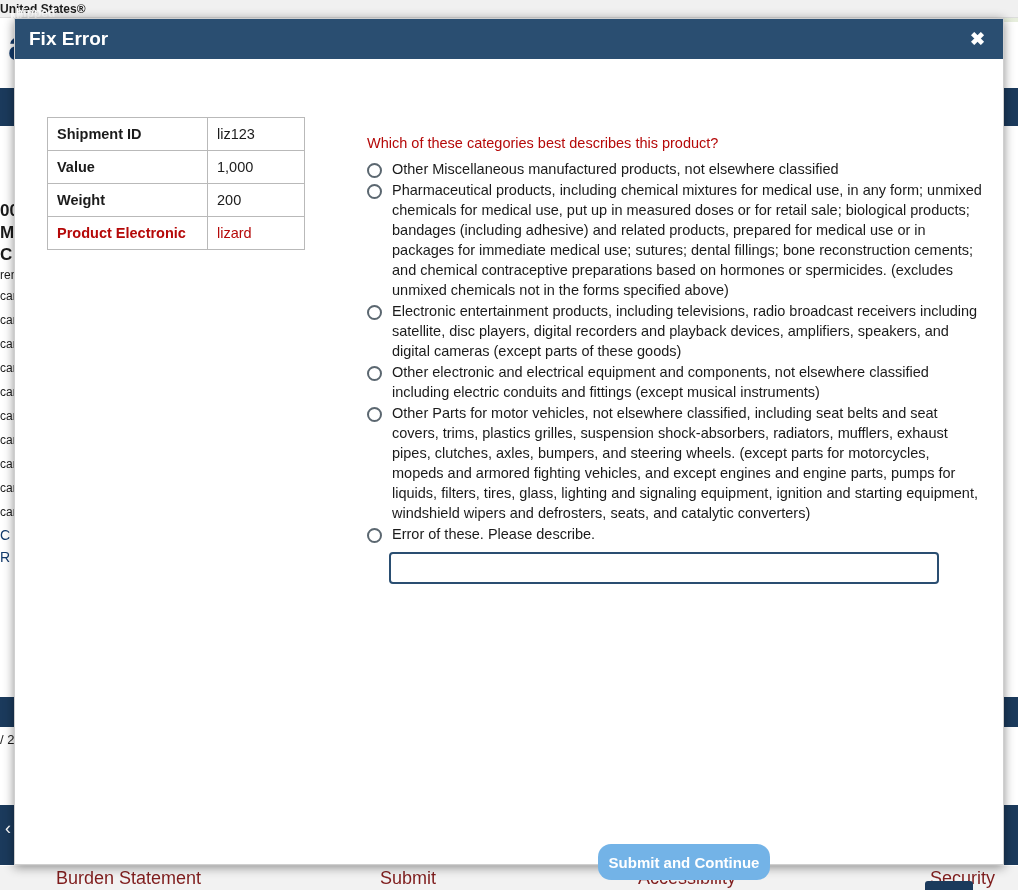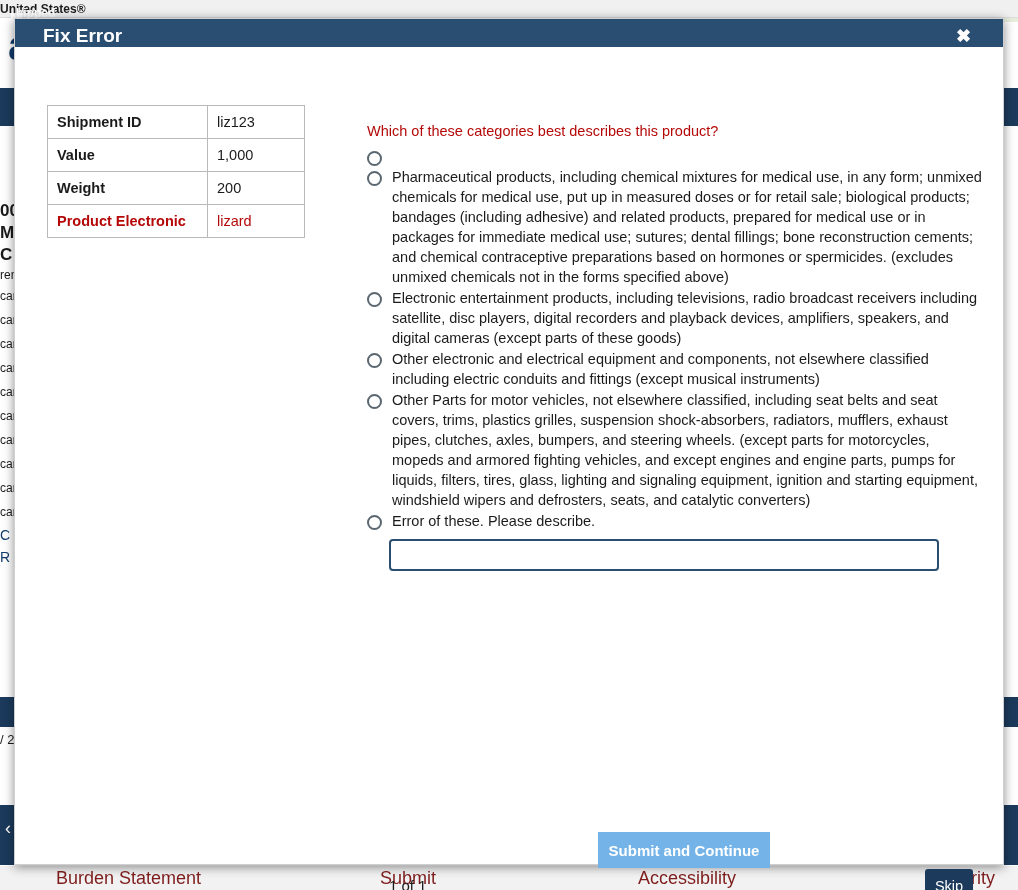--- a/index.html
+++ b/index.html
@@ -160,26 +160,26 @@
     position: absolute;
     left: 14px;
     top: 18px;
     width: 990px;
     height: 847px;
     background: #ffffff;
     box-shadow: 0 2px 10px rgba(0,0,0,.45);
     border: 1px solid #cfcfcf;
   }
   .modal-header {
-    height: 28px;
+    height: 40px;
     background: #2a4e71;
     color: #ffffff;
     display: flex;
-    align-items: flex-end;
-    padding: 0 28px;
+    align-items: center;
+    padding: 0 14px;
   }
   .modal-title {
     font-size: 19px;
     font-weight: bold;
   }
   .modal-close {
     margin-left: auto;
     font-size: 18px;
     font-weight: bold;
     cursor: pointer;
@@ -272,21 +272,21 @@
   
   .submit-btn {
     position: absolute;
     left: 583px;
     top: 785px;
     width: 172px;
     height: 36px;
     background: #73b3e7;
     color: #ffffff;
     border: none;
-    border-radius: 0;
+    border-radius: 13px;
     font-size: 15px;
     font-weight: bold;
     cursor: pointer;
     font-family: "Liberation Sans", sans-serif;
   }
   .pager {
     position: absolute;
     left: 374px;
     top: 830px;
     font-size: 15px;
@@ -385,20 +385,21 @@
           <td class="val">lizard</td>
         </tr>
       </tbody>
     </table>
 
     <div class="qarea">
       <div class="qtitle">Which of these categories best describes this product?</div>
 
       <div class="opt">
         <span class="radio"></span>
+        <span class="opt-label">Other Miscellaneous manufactured products, not elsewhere classified</span>
       </div>
 
       <div class="opt">
         <span class="radio"></span>
         <span class="opt-label">Pharmaceutical products, including chemical mixtures for medical use, in any form; unmixed chemicals for medical use, put up in measured doses or for retail sale; biological products; bandages (including adhesive) and related products, prepared for medical use or in packages for immediate medical use; sutures; dental fillings; bone reconstruction cements; and chemical contraceptive preparations based on hormones or spermicides. (excludes unmixed chemicals not in the forms specified above)</span>
       </div>
 
       <div class="opt">
         <span class="radio"></span>
         <span class="opt-label">Electronic entertainment products, including televisions, radio broadcast receivers including satellite, disc players, digital recorders and playback devices, amplifiers, speakers, and digital cameras (except parts of these goods)</span>

